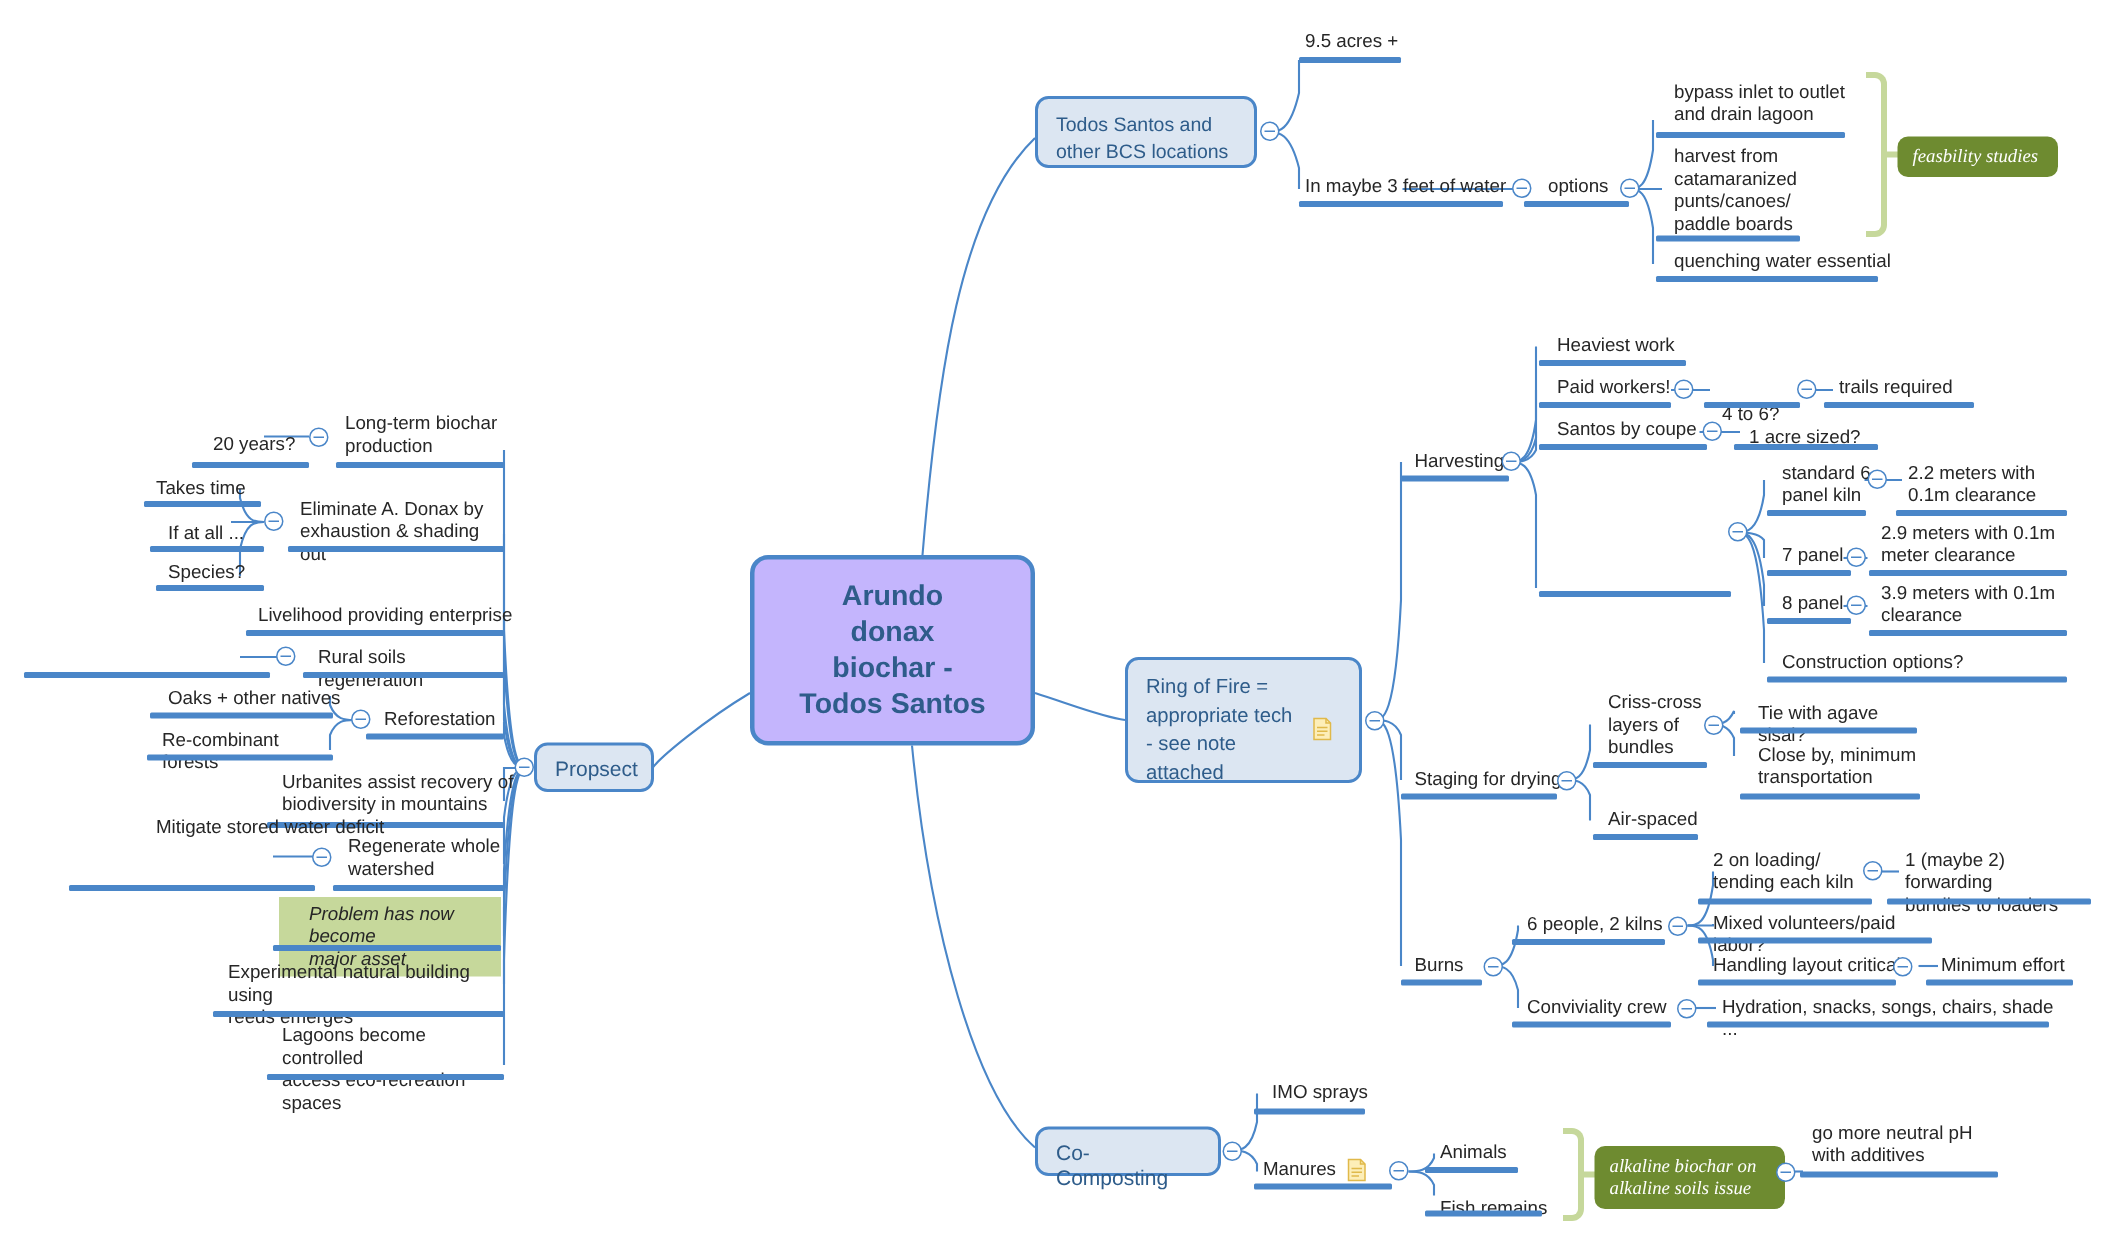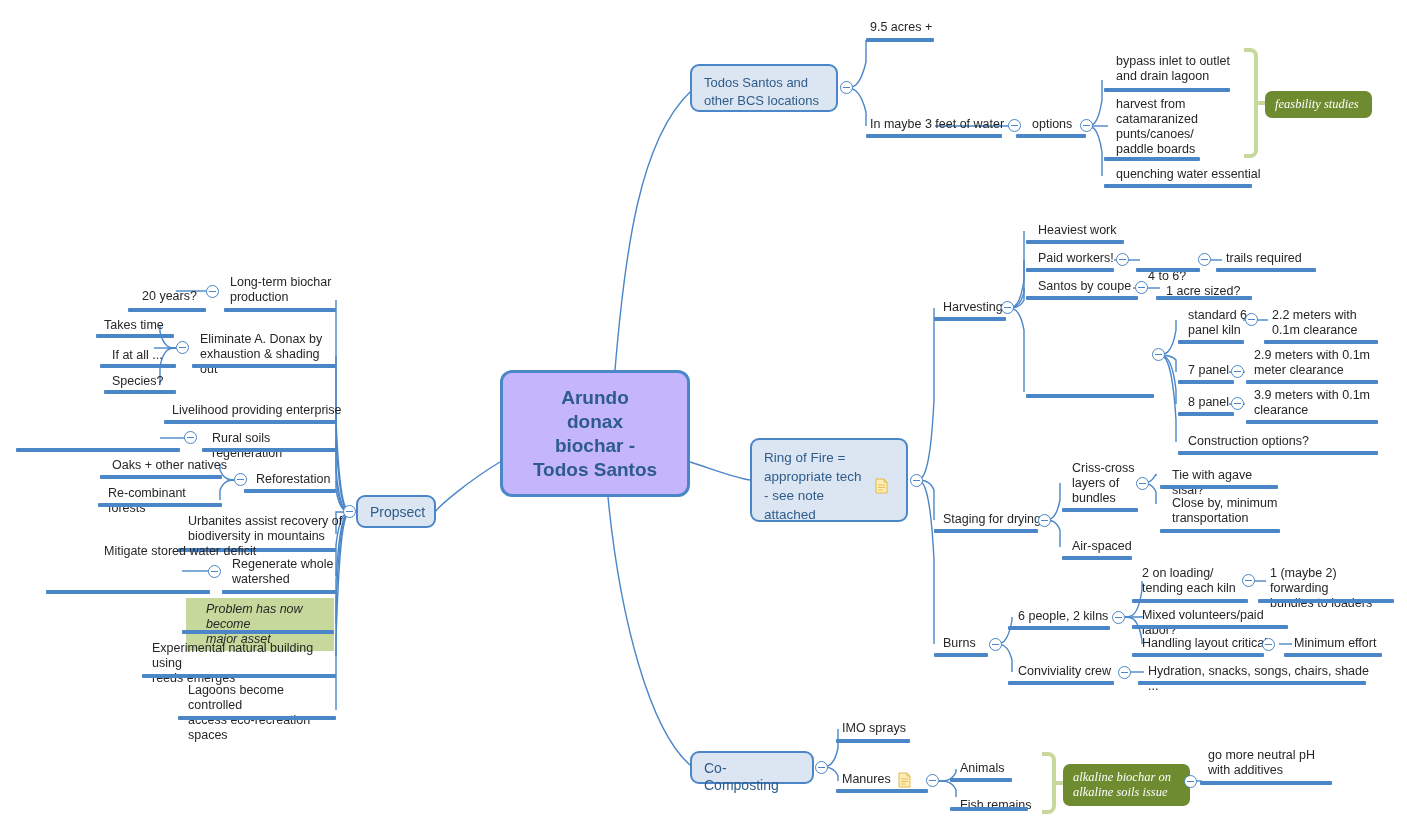--- a/index.html
+++ b/index.html
@@ -411,21 +411,21 @@
 
   <div class="topic" style="left:1016px;top:664px;width:100px;">Conviviality crew</div>
   <div class="underline" style="left:1008px;top:681px;width:106px;"></div>
   <div class="toggle" style="left:1118px;top:666px;"></div>
   <div class="topic" style="left:1146px;top:664px;width:230px;">Hydration, snacks, songs, chairs, shade ...</div>
   <div class="underline" style="left:1138px;top:681px;width:228px;"></div>
 
   <div class="boxed" style="left:690px;top:751px;width:124px;height:33px;font-size:14px;line-height:17px;padding:7px 12px;">Co-Composting</div>
   <div class="toggle" style="left:815px;top:761px;"></div>
 
-  <div class="topic" style="left:840px;top:721px;width:80px;">IMO sprays</div>
+  <div class="topic" style="left:840px;top:721px;width:80px;text-align:center;">IMO sprays</div>
   <div class="underline" style="left:836px;top:739px;width:74px;"></div>
 
   <div class="topic" style="left:840px;top:772px;width:58px;">Manures</div>
   <svg class="note-icon" style="left:898px;top:772px;" viewBox="0 0 13 16">
     <path d="M1,1 h8 l3,3 v11 h-11 z" fill="#fdeeb8" stroke="#e0b94a" stroke-width="1"></path>
     <path d="M9,1 v3 h3" fill="none" stroke="#e0b94a" stroke-width="1"></path>
     <g stroke="#e0b94a" stroke-width="0.9">
       <line x1="3" y1="7" x2="10" y2="7"></line>
       <line x1="3" y1="9.5" x2="10" y2="9.5"></line>
       <line x1="3" y1="12" x2="8" y2="12"></line>

